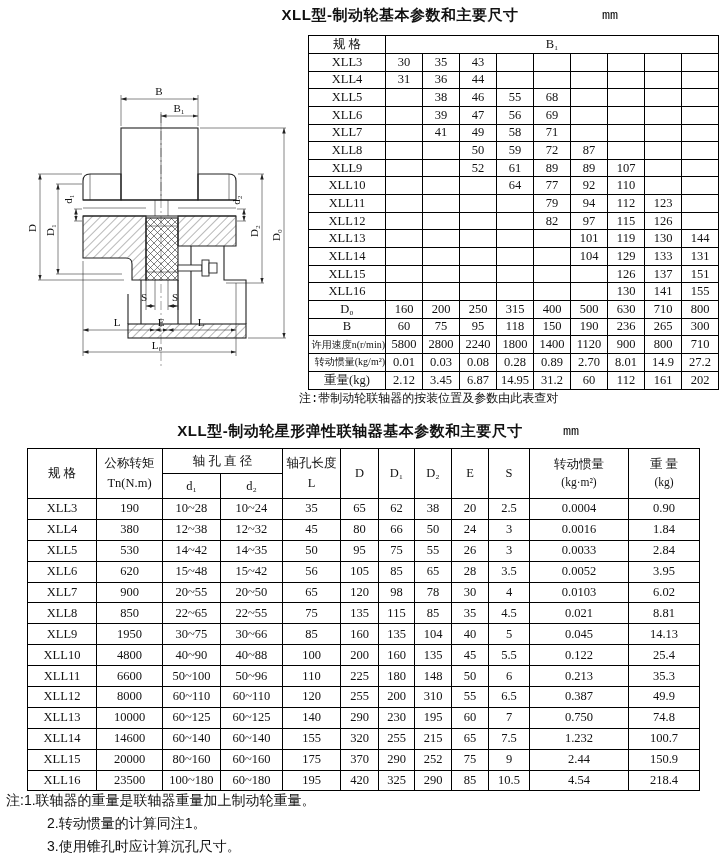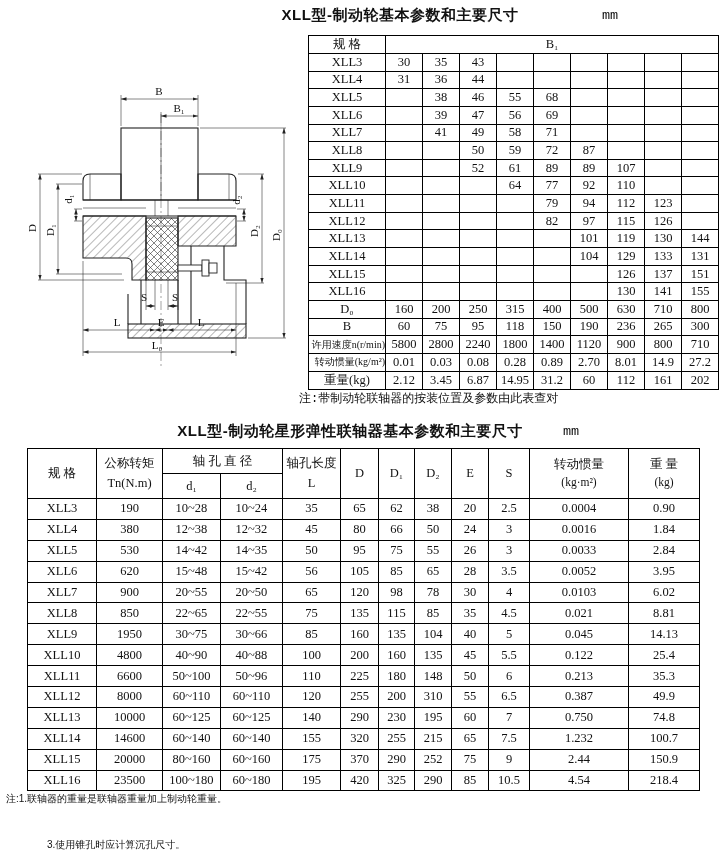--- a/index.html
+++ b/index.html
@@ -32,21 +32,21 @@
   #t2 thead .two{line-height:1.55;}
 
   #drawing{position:absolute;left:28px;top:68px;}
   #drawing .ol{fill:none;stroke:#222;stroke-width:1.1;}
   #drawing .thin{fill:none;stroke:#222;stroke-width:.55;}
   #drawing .cl{fill:none;stroke:#333;stroke-width:.45;stroke-dasharray:9 3 2 3;}
   #drawing .dim{fill:none;stroke:#222;stroke-width:.55;
                 marker-start:url(#ar);marker-end:url(#ar);}
   #drawing text{font-family:"Liberation Serif",serif;font-size:11px;fill:#111;}
 
-  .fn{position:absolute;font-family:"Liberation Sans",sans-serif;font-size:10px;white-space:nowrap;}
+  .fn{position:absolute;font-family:"Liberation Sans",sans-serif;font-size:14px;white-space:nowrap;}
   #fn1{top:792px;left:6px;}
   #fn2{top:815px;left:47px;}
   #fn3{top:838px;left:47px;}
 </style>
 </head>
 <body>
 
 <div id="page">
 
   <div id="title1" class="title">XLL型-制动轮基本参数和主要尺寸</div>
@@ -621,15 +621,16 @@
           <td>290</td>
           <td>85</td>
           <td>10.5</td>
           <td>4.54</td>
           <td>218.4</td>
         </tr>
       </tbody>
   </table>
 
   <div id="fn1" class="fn">注:1.联轴器的重量是联轴器重量加上制动轮重量。</div>
+  <div id="fn2" class="fn">2.转动惯量的计算同注1。</div>
   <div id="fn3" class="fn">3.使用锥孔时应计算沉孔尺寸。</div>
 
 </div>
 
 </body></html>

